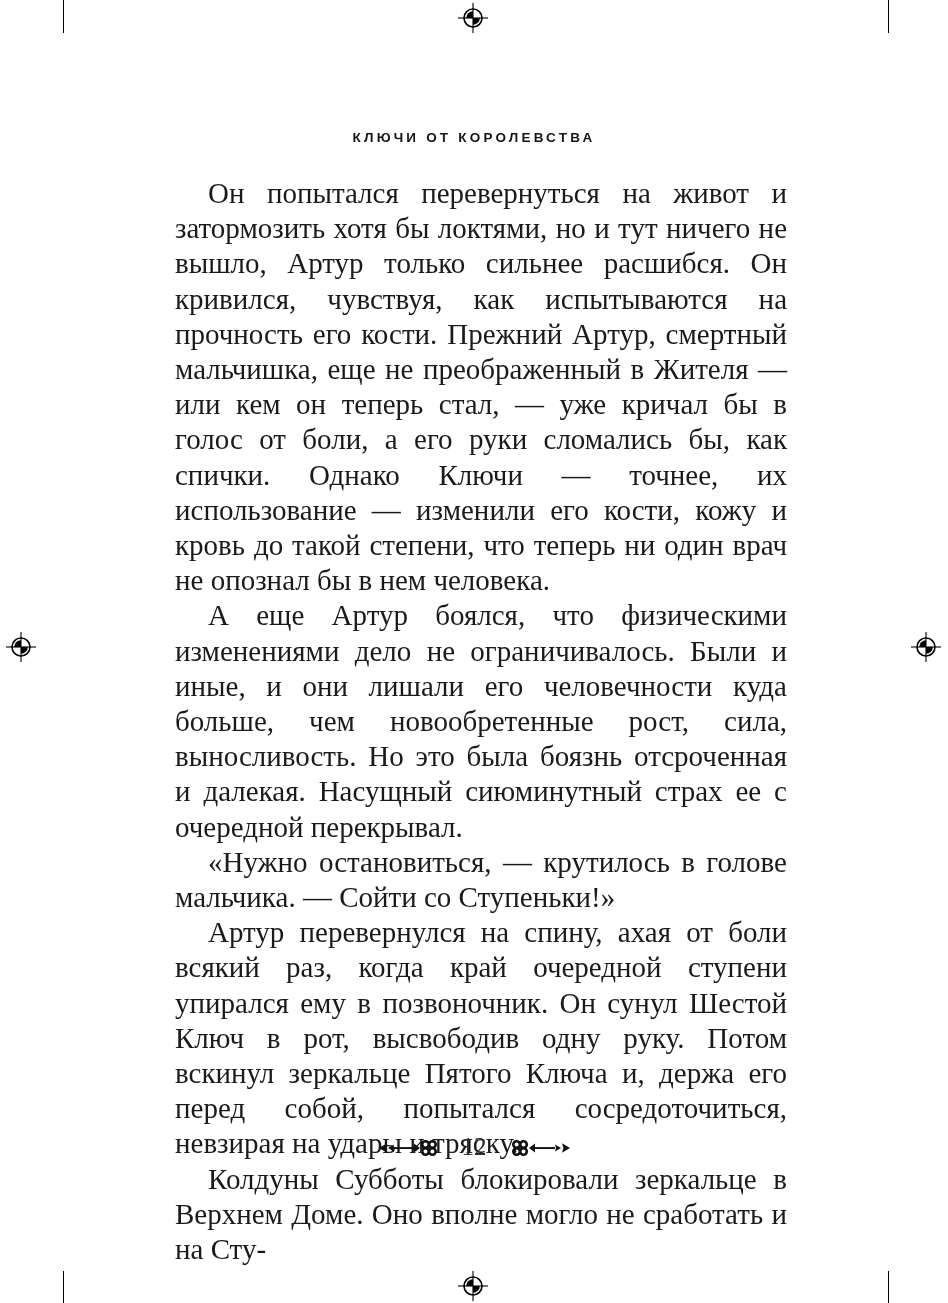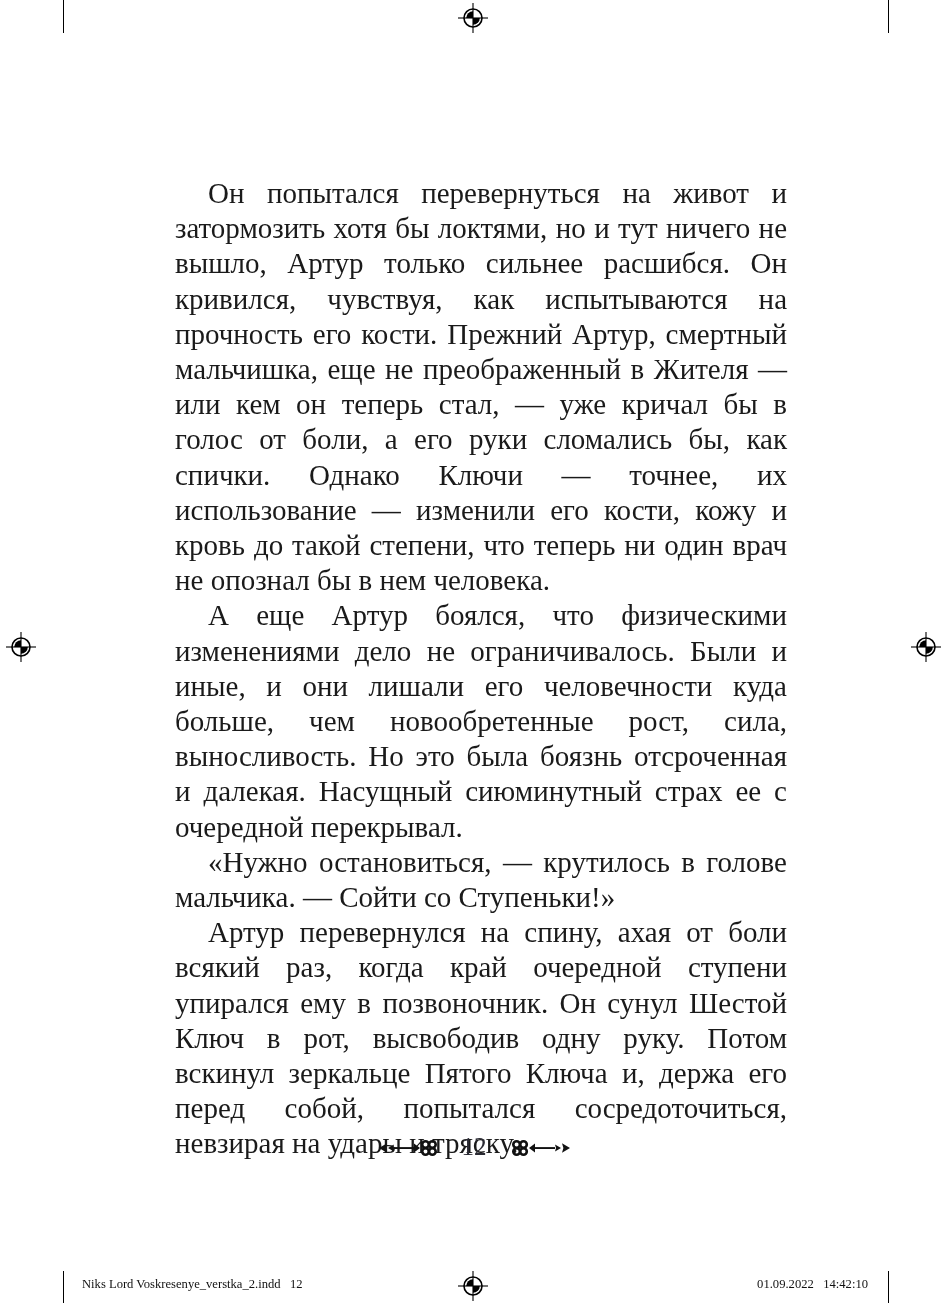--- a/index.html
+++ b/index.html
@@ -159,26 +159,28 @@
   </svg>
 
   <svg class="reg-mark reg-right" viewBox="0 0 30 30">
     <line x1="15" y1="0" x2="15" y2="30" stroke="#000" stroke-width="1.1"></line>
     <line x1="0" y1="15" x2="30" y2="15" stroke="#000" stroke-width="1.1"></line>
     <circle cx="15" cy="15" r="9" fill="none" stroke="#000" stroke-width="1.6"></circle>
     <path d="M15 15 L15 8.2 A6.8 6.8 0 0 0 8.2 15 Z" fill="#000"></path>
     <path d="M15 15 L15 21.8 A6.8 6.8 0 0 0 21.8 15 Z" fill="#000"></path>
   </svg>
 
+  <div class="running-head">Ключи от королевства</div>
 
   <div class="textblock">
     <p>Он попытался перевернуться на живот и затормозить хотя бы локтями, но и тут ничего не вышло, Артур только сильнее расшибся. Он кривился, чувствуя, как испытываются на прочность его кости. Прежний Артур, смертный мальчишка, еще не преображенный в Жителя — или кем он теперь стал, — уже кричал бы в голос от боли, а его руки сломались бы, как спички. Однако Ключи — точнее, их использование — изменили его кости, кожу и кровь до такой степени, что теперь ни один врач не опознал бы в нем человека.</p>
     <p>А еще Артур боялся, что физическими изменениями дело не ограничивалось. Были и иные, и они лишали его человечности куда больше, чем новообретенные рост, сила, выносливость. Но это была боязнь отсроченная и далекая. Насущный сиюминутный страх ее с очередной перекрывал.</p>
     <p>«Нужно остановиться, — крутилось в голове мальчика. — Сойти со Ступеньки!»</p>
     <p>Артур перевернулся на спину, ахая от боли всякий раз, когда край очередной ступени упирался ему в позвоночник. Он сунул Шестой Ключ в рот, высвободив одну руку. Потом вскинул зеркальце Пятого Ключа и, держа его перед собой, попытался сосредоточиться, невзирая на удары и тряску.</p>
+    <p>Колдуны Субботы блокировали зеркальце в Верхнем Доме. Оно вполне могло не сработать и на Сту-</p>
   </div>
 
   <div class="folio">
     <svg class="folio-ornament" width="62" height="22" viewBox="0 0 62 22">
       <g fill="#111111">
         <path d="M2 11 L10 6.2 L8.6 11 L10 15.8 Z"></path>
         <path d="M11 11 L17 7.4 L16 11 L17 14.6 Z"></path>
         <rect x="17" y="10.1" width="20" height="1.9"></rect>
         <path d="M37 6.6 L43 11 L37 15.4 Z"></path>
       </g>
@@ -201,18 +203,14 @@
       </g>
       <g fill="#111111">
         <path d="M60 11 L52 6.2 L53.4 11 L52 15.8 Z"></path>
         <path d="M51 11 L45 7.4 L46 11 L45 14.6 Z"></path>
         <rect x="25" y="10.1" width="20" height="1.9"></rect>
         <path d="M25 6.6 L19 11 L25 15.4 Z"></path>
       </g>
     </svg>
   </div>
 
-  <div class="slug">
-    <span class="slug-left">Niks Lord Voskresenye_verstka_2.indd   12</span>
-    <span class="slug-right">01.09.2022   14:42:10</span>
-  </div>
 
 </div>
 
 </body></html>

